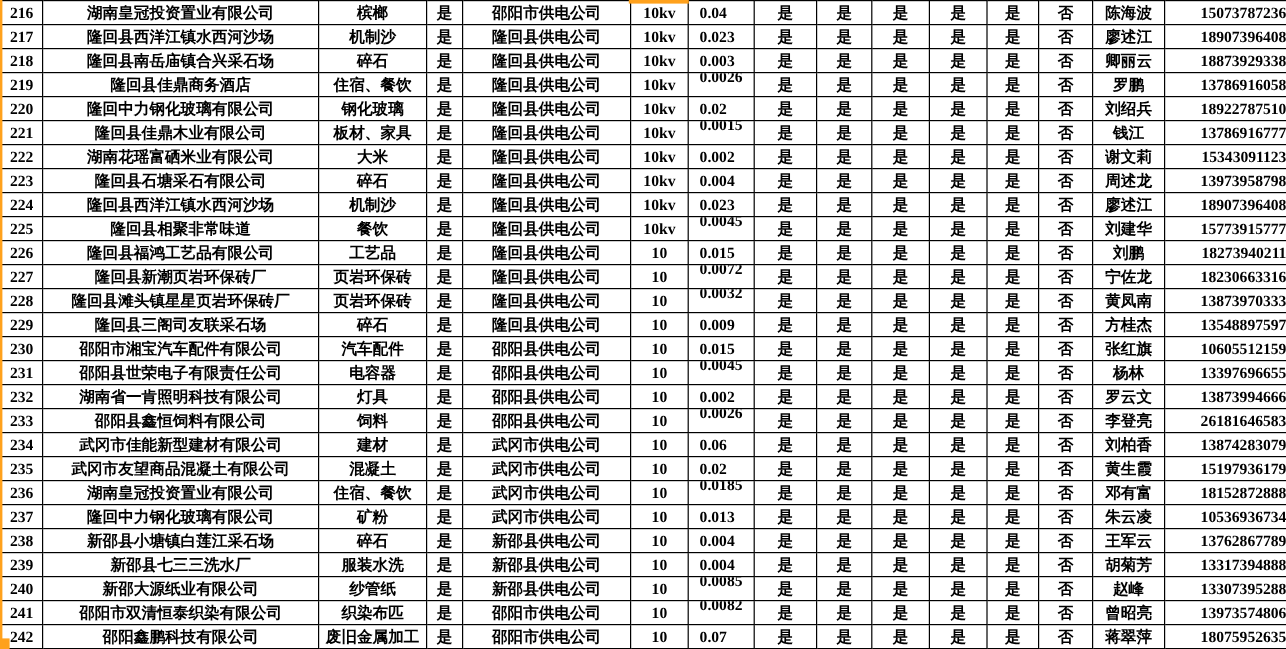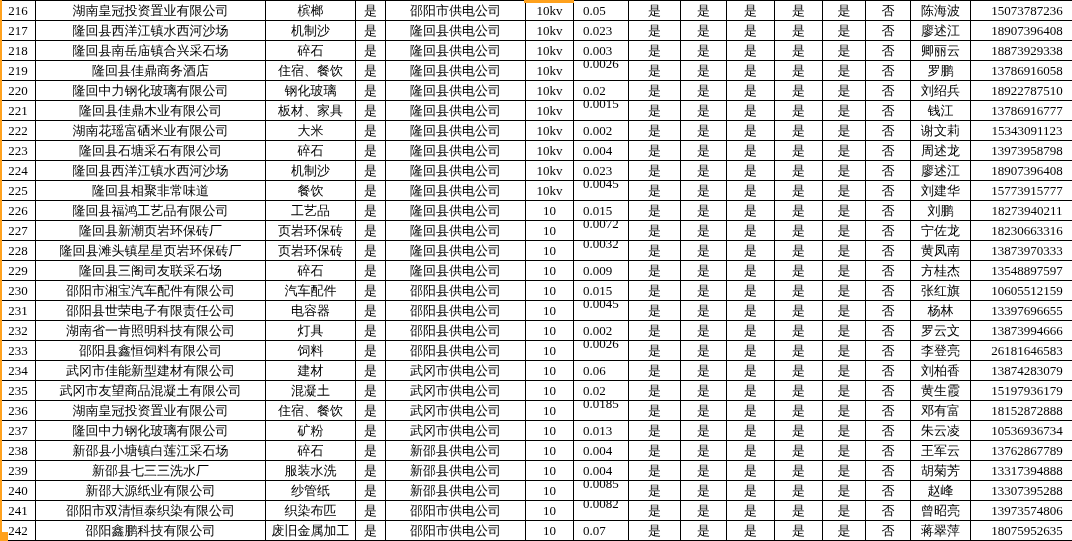--- a/index.html
+++ b/index.html
@@ -1,29 +1,29 @@
 <!DOCTYPE html>
 <html><head>
 <meta charset="utf-8">
 <style>
   html,body{margin:0;padding:0;}
   body{
     width:1072px;height:541px;background:#ffffff;position:relative;overflow:hidden;
     font-family:"Liberation Serif","DejaVu Serif",serif;color:#000;
   }
-  #sheet{position:absolute;left:0;top:0;}
+  #sheet{position:absolute;left:0;top:0;font-weight:bold;}
   table{border-collapse:collapse;table-layout:fixed;width:1072px;}
   td{
     border:1px solid #000;height:19px;padding:0;margin:0;
     font-size:13px;line-height:19px;text-align:center;
     white-space:nowrap;overflow:hidden;
   }
   td.c-rate{text-align:left;}
   td.c-rate .v{padding-left:9px;}
-  td.c-phone{text-align:center;}
+  td.c-phone{text-align:right;}
   td.c-phone .v{padding-left:11px;}
   .clipwrap{position:relative;height:19px;overflow:hidden;}
   .clip{position:absolute;left:9px;top:-5px;line-height:normal;font-size:13px;text-align:right;}
   .accent{position:absolute;z-index:5;}
 </style>
 </head>
 <body>
 
 <div id="sheet">
   <table>
@@ -45,21 +45,21 @@
         <col style="width:102px">
     </colgroup>
     <tbody id="table-body">
         <tr>
           <td class="c-no"><span class="v">216</span></td>
           <td class="c-company"><span class="v">湖南皇冠投资置业有限公司</span></td>
           <td class="c-product"><span class="v">槟榔</span></td>
           <td class="c-flag"><span class="v">是</span></td>
           <td class="c-power"><span class="v">邵阳市供电公司</span></td>
           <td class="c-voltage"><span class="v">10kv</span></td>
-          <td class="c-rate"><span class="v">0.05</span></td>
+          <td class="c-rate"><span class="v">0.04</span></td>
           <td class="c-flag"><span class="v">是</span></td>
           <td class="c-flag"><span class="v">是</span></td>
           <td class="c-flag"><span class="v">是</span></td>
           <td class="c-flag"><span class="v">是</span></td>
           <td class="c-flag"><span class="v">是</span></td>
           <td class="c-flag"><span class="v">否</span></td>
           <td class="c-contact"><span class="v">陈海波</span></td>
           <td class="c-phone"><span class="v">15073787236</span></td>
         </tr>
         <tr>

